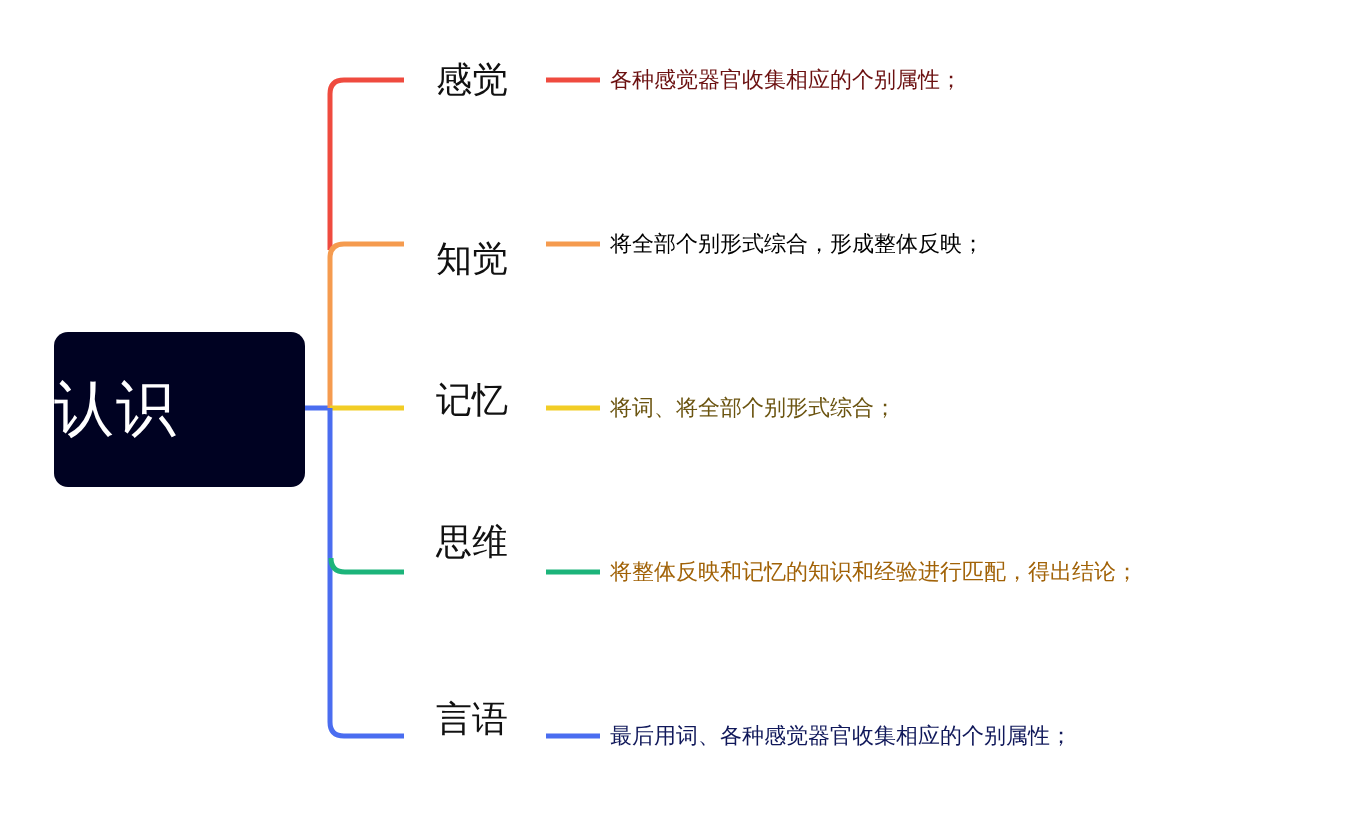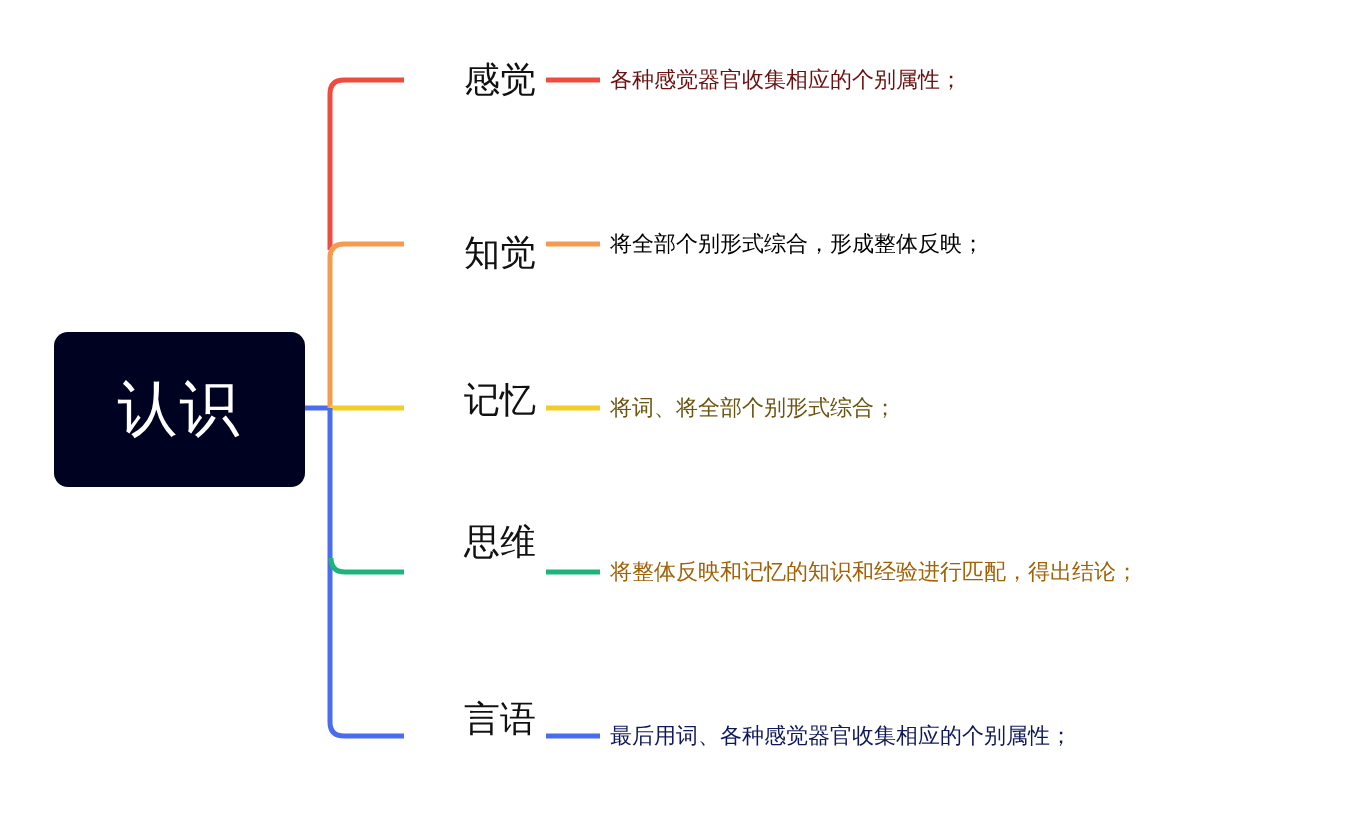--- a/index.html
+++ b/index.html
@@ -2,26 +2,26 @@
 <html><head>
   <meta charset="utf-8">
   <style>
     html, body { margin: 0; padding: 0; background: #ffffff; }
     body { width: 1368px; height: 820px; position: relative; overflow: hidden;
            font-family: "DejaVu Sans", "Liberation Sans", sans-serif; }
     #canvas { position: absolute; left: 0; top: 0; width: 1368px; height: 820px; }
     .root-node {
       position: absolute; left: 54px; top: 332px; width: 251px; height: 155px;
       background: #000222; border-radius: 14px;
-      display: flex; align-items: center; justify-content: center;
+      display: flex; align-items: center; justify-content: flex-start;
       color: #ffffff; font-size: 60px; letter-spacing: 2px;
     }
     .branch-label {
       position: absolute; left: 436px; width: 100px; height: 50px;
-      font-size: 36px; color: #111111; line-height: 50px; text-align: right;
+      font-size: 36px; color: #111111; line-height: 50px;
     }
     .desc {
       position: absolute; left: 610px; height: 40px; line-height: 40px;
       font-size: 22px; white-space: nowrap;
     }
   </style>
 </head>
 <body>
 
 <svg id="canvas" viewBox="0 0 1368 820" xmlns="http://www.w3.org/2000/svg">
@@ -43,21 +43,21 @@
   <line x1="546" y1="408" x2="600" y2="408" stroke="#f2cd25" stroke-width="5"></line>
   <line x1="546" y1="572" x2="600" y2="572" stroke="#1cb47a" stroke-width="5"></line>
   <line x1="546" y1="736" x2="600" y2="736" stroke="#4a6df0" stroke-width="5"></line>
 </svg>
 
 <div class="root-node">
   <span>认识</span>
 </div>
 
 <div class="branch-label" style="top:55px">感觉</div>
-<div class="branch-label" style="top:228px">知觉</div>
+<div class="branch-label" style="top:234px">知觉</div>
 <div class="branch-label" style="top:375px">记忆</div>
 <div class="branch-label" style="top:517px">思维</div>
 <div class="branch-label" style="top:694px">言语</div>
 
 <div class="desc" style="top:60px;color:#6b1010">各种感觉器官收集相应的个别属性；</div>
 <div class="desc" style="top:224px;color:#000000">将全部个别形式综合，形成整体反映；</div>
 <div class="desc" style="top:388px;color:#6b5410">将词、将全部个别形式综合；</div>
 <div class="desc" style="top:552px;color:#a16207">将整体反映和记忆的知识和经验进行匹配，得出结论；</div>
 <div class="desc" style="top:716px;color:#10185a">最后用词、各种感觉器官收集相应的个别属性；</div>
 

